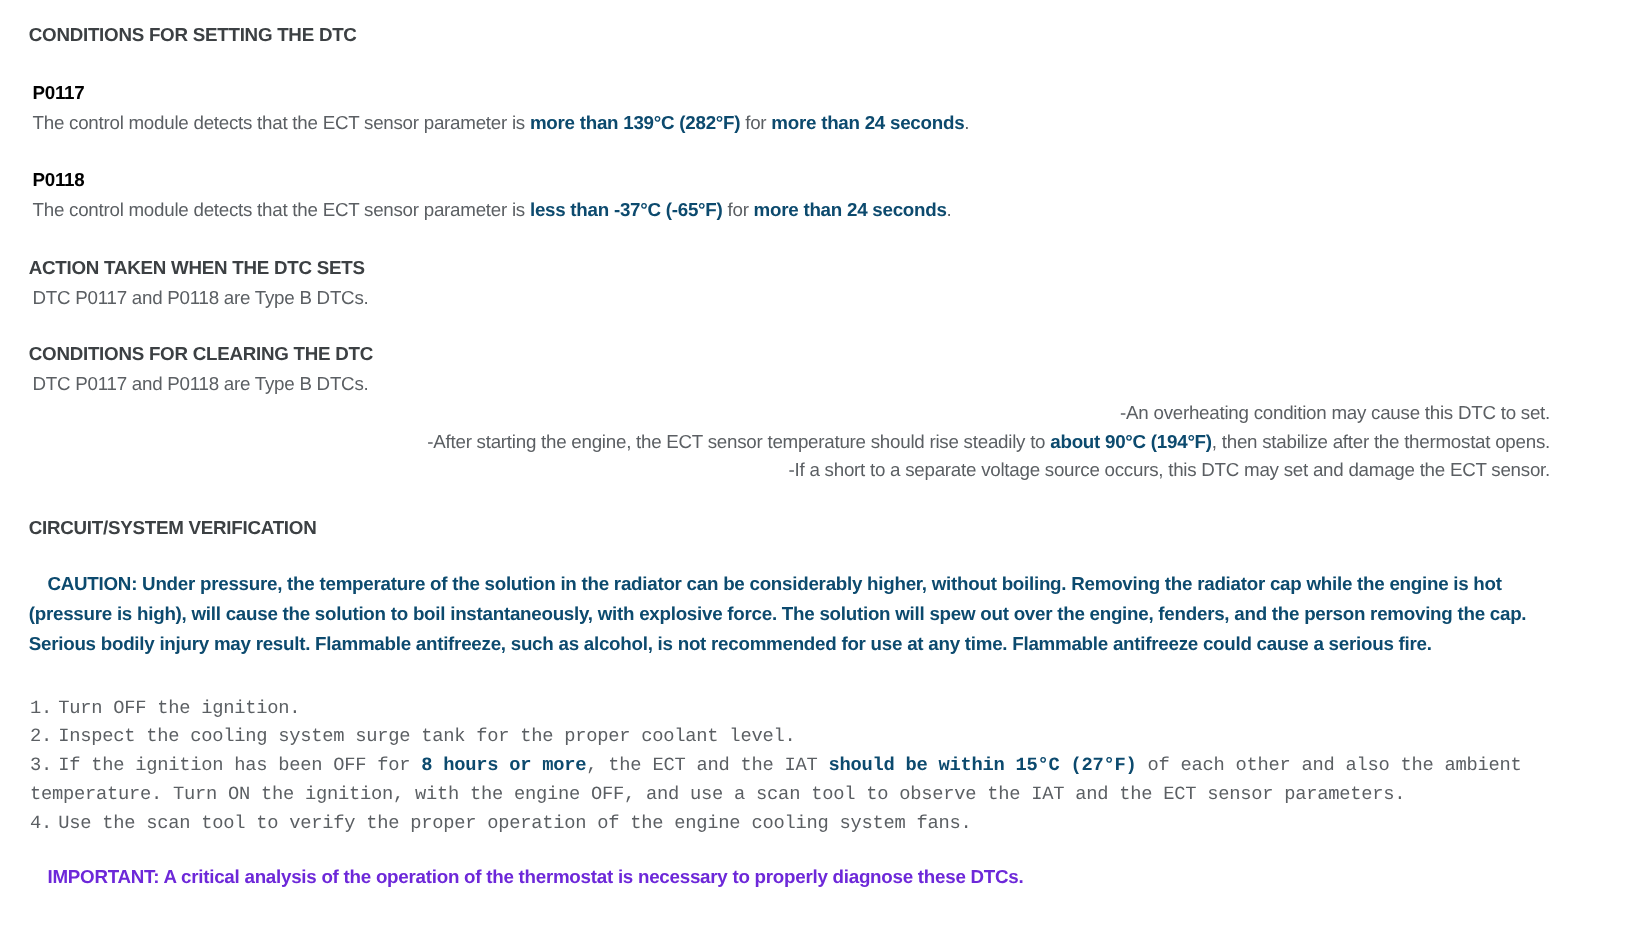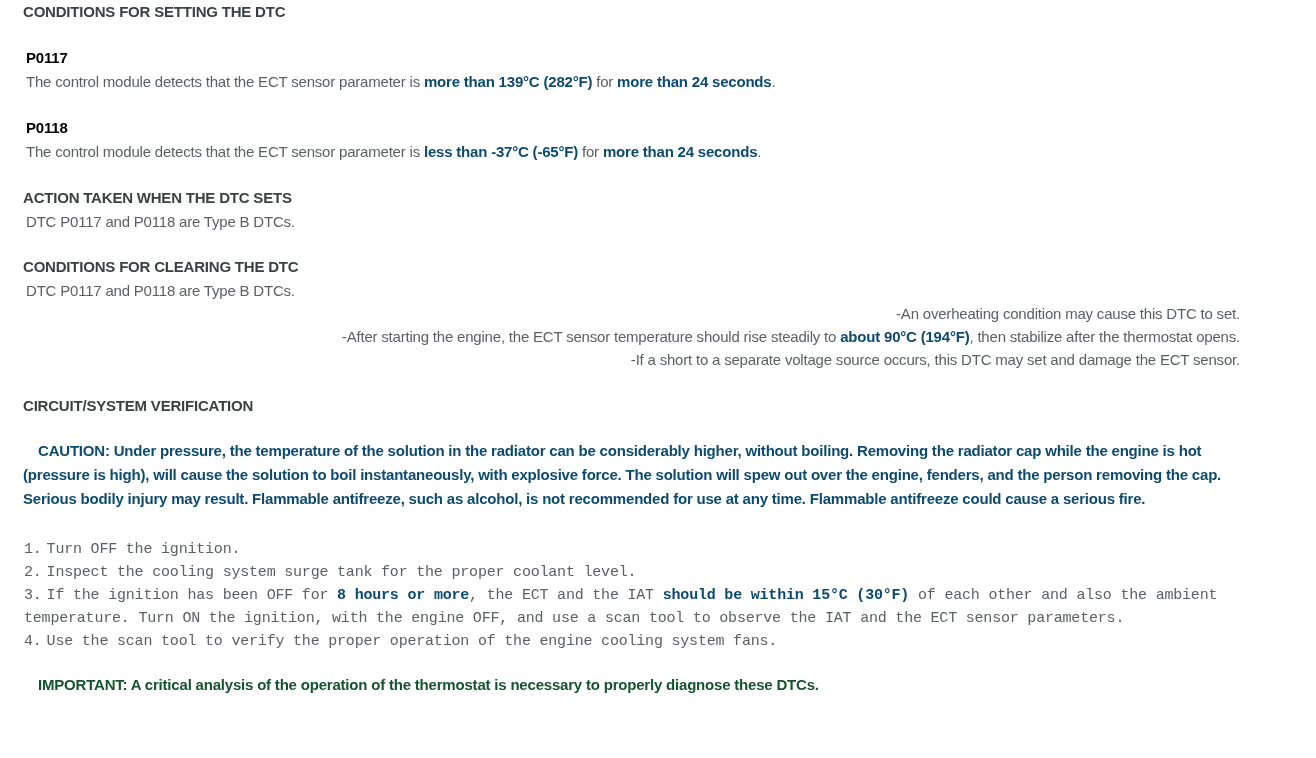--- a/index.html
+++ b/index.html
@@ -5,20 +5,21 @@
   * { margin: 0; padding: 0; box-sizing: border-box; }
   html, body {
     background: #ffffff;
     font-family: "Liberation Sans", "DejaVu Sans", sans-serif;
   }
   .page {
     width: 1316px;
     height: 758px;
     background: #ffffff;
     overflow: hidden;
+    padding-top: 17px;
   }
   .content {
     width: 1240px;
   }
   .h {
     font-size: 15px;
     line-height: 23px;
     font-weight: 700;
     color: #3c4043;
     letter-spacing: -0.2px;
@@ -74,21 +75,21 @@
     color: #5b5f63;
     letter-spacing: -0.2px;
     margin: 0 0 0 24px;
     font-family: Liberation Mono, monospace;
   }
   .step .num { margin-right: 5px; }
   .important {
     font-size: 15px;
     line-height: 23px;
     font-weight: 700;
-    color: #14532d;
+    color: #6d28d9;
     letter-spacing: -0.2px;
     margin: 20px 0 0 38px;
   }
   .mt22 { margin-top: 22px; }
   .mt21 { margin-top: 21px; }
   .mt23 { margin-top: 23px; }
 </style>
 </head>
 <body>
 
@@ -115,20 +116,20 @@
       <p class="aid"><span class="dash">-</span><span>If a short to a separate voltage source occurs, this DTC may set and damage the ECT sensor.</span></p>
     </div>
 
     <h3 class="h mt23">CIRCUIT/SYSTEM VERIFICATION</h3>
 
     <p class="caution">CAUTION: Under pressure, the temperature of the solution in the radiator can be considerably higher, without boiling. Removing the radiator cap while the engine is hot (pressure is high), will cause the solution to boil instantaneously, with explosive force. The solution will spew out over the engine, fenders, and the person removing the cap. Serious bodily injury may result. Flammable antifreeze, such as alcohol, is not recommended for use at any time. Flammable antifreeze could cause a serious fire.</p>
 
     <div class="steps">
       <p class="step"><span class="num">1.</span><span>Turn OFF the ignition.</span></p>
       <p class="step"><span class="num">2.</span><span>Inspect the cooling system surge tank for the proper coolant level.</span></p>
-      <p class="step"><span class="num">3.</span><span>If the ignition has been OFF for </span><span class="em">8 hours or more</span><span>, the ECT and the IAT </span><span class="em">should be within 15°C (30°F)</span><span> of each other and also the ambient temperature. Turn ON the ignition, with the engine OFF, and use a scan tool to observe the IAT and the ECT sensor parameters.</span></p>
+      <p class="step"><span class="num">3.</span><span>If the ignition has been OFF for </span><span class="em">8 hours or more</span><span>, the ECT and the IAT </span><span class="em">should be within 15°C (27°F)</span><span> of each other and also the ambient temperature. Turn ON the ignition, with the engine OFF, and use a scan tool to observe the IAT and the ECT sensor parameters.</span></p>
       <p class="step"><span class="num">4.</span><span>Use the scan tool to verify the proper operation of the engine cooling system fans.</span></p>
     </div>
 
     <p class="important">IMPORTANT: A critical analysis of the operation of the thermostat is necessary to properly diagnose these DTCs.</p>
 
   </div>
 </div>
 
 </body></html>

